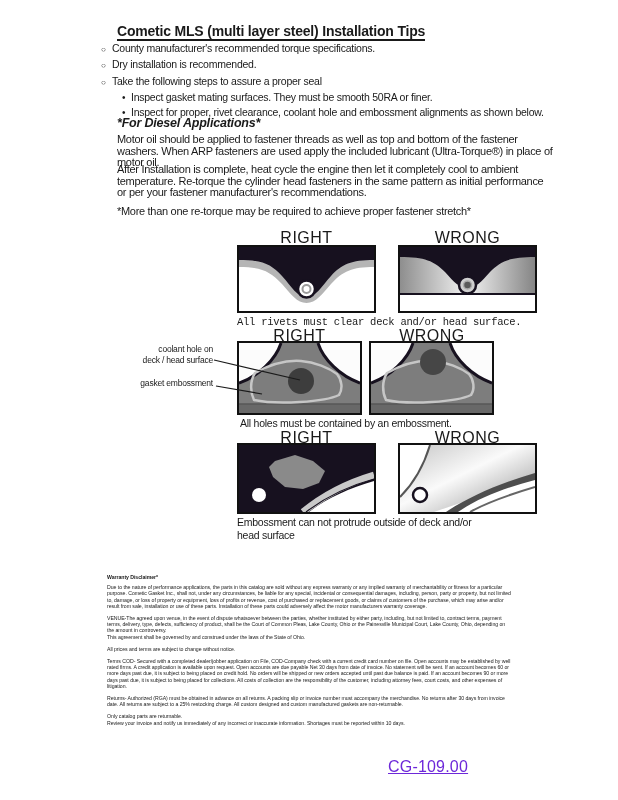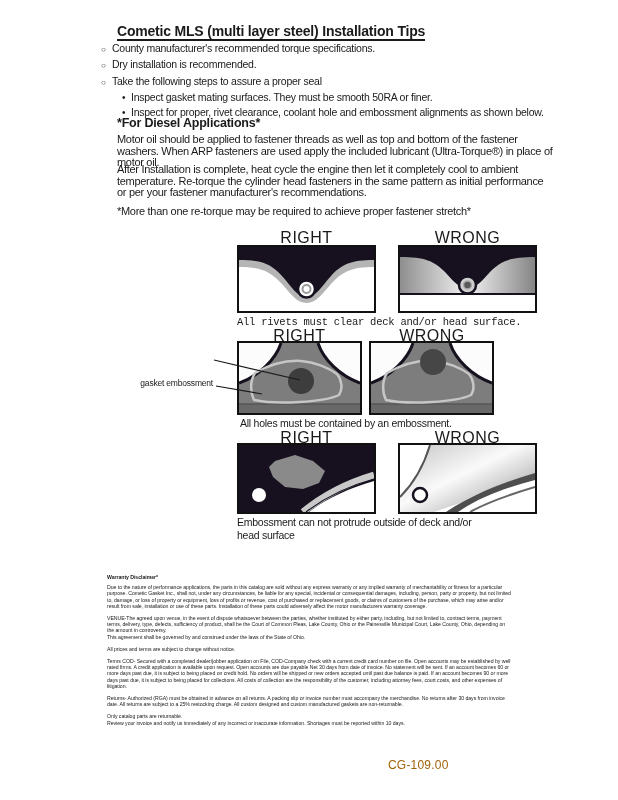--- a/index.html
+++ b/index.html
@@ -21,21 +21,21 @@
   .body-text{font-size:11px;line-height:11.5px;letter-spacing:-0.3px;width:436px;}
   .rw-label{font-size:16px;font-weight:400;letter-spacing:0.5px;text-align:center;}
   .diag-box{border:2px solid #111111;background:#fff;}
   .diag-box svg{display:block;}
   .caption{font-size:10.5px;letter-spacing:-0.25px;line-height:12.5px;}
   .leader-label{font-size:8.5px;line-height:10.5px;letter-spacing:-0.2px;text-align:right;}
   .legal{width:404px;font-size:5.2px;line-height:6.2px;letter-spacing:-0.05px;color:#222;}
   .legal .lhead{font-weight:700;margin:0 0 4px 0;}
   .legal p{margin:0 0 6px 0;}
   .legal p.tight{margin:0;}
-  .pagenum{font-size:12px;letter-spacing:0.2px;color:#a16207;}
+  .pagenum{font-size:16px;letter-spacing:0.2px;color:#6d28d9;text-decoration:underline;}
 </style>
 </head>
 <body>
 
 <div class="page">
 
   <div class="abs title" style="left:117px;top:23px;">Cometic MLS (multi layer steel) Installation Tips</div>
 
   <div class="abs bullets" style="left:101px;top:41px;width:480px;">
     <div class="bullet-line">
@@ -53,21 +53,21 @@
     <div class="bullet-line sub">
       <span class="marker">•</span>
       <span>Inspect gasket mating surfaces.  They must be smooth 50RA or finer.</span>
     </div>
     <div class="bullet-line sub">
       <span class="marker">•</span>
       <span>Inspect for proper, rivet clearance, coolant hole and embossment alignments as shown below.</span>
     </div>
   </div>
 
-  <div class="abs h2" style="left:117px;top:116px;">*For Diesel Applications*</div>
+  <div class="abs h2" style="left:117px;top:116px;font-style:italic;">*For Diesel Applications*</div>
   <div class="abs body-text" style="left:117px;top:134px;">Motor oil should be applied to fastener threads as well as top and bottom of the fastener washers. When ARP fasteners are used apply the included lubricant (Ultra-Torque®) in place of motor oil.</div>
   <div class="abs body-text" style="left:117px;top:164px;">After Installation is complete, heat cycle the engine then let it completely cool to ambient temperature. Re-torque the cylinder head fasteners in the same pattern as initial performance or per your fastener manufacturer's recommendations.</div>
   <div class="abs body-text" style="left:117px;top:206px;">*More than one re-torque may be required to achieve proper fastener stretch*</div>
 
   <div class="abs rw-label" style="left:237px;top:229px;width:139px;">RIGHT</div>
   <div class="abs rw-label" style="left:398px;top:229px;width:139px;">WRONG</div>
 
   <div class="abs diag-box" style="left:237px;top:245px;">
     <svg width="135" height="64" viewBox="0 0 135 64">
       <rect width="135" height="64" fill="#ffffff"></rect>
@@ -92,20 +92,24 @@
       <line x1="0" y1="47" x2="135" y2="47" stroke="#17111f" stroke-width="2"></line>
       <circle cx="67.5" cy="38" r="8.5" fill="#cfcfcf" stroke="#17111f" stroke-width="2.5"></circle>
       <circle cx="67.5" cy="38" r="4" fill="#5a5a5a" stroke="#aaaaaa" stroke-width="1.5"></circle>
     </svg>
   </div>
   <div class="abs caption" style="left:237px;top:316px;font-family:Liberation Mono, monospace;">All rivets must clear deck and/or head surface.</div>
 
   <div class="abs rw-label" style="left:237px;top:327px;width:125px;">RIGHT</div>
   <div class="abs rw-label" style="left:369px;top:327px;width:126px;">WRONG</div>
 
+  <div class="abs leader-label" style="left:90px;top:344px;width:123px;">
+    <div>coolant hole on</div>
+    <div>deck / head surface</div>
+  </div>
   <div class="abs leader-label" style="left:90px;top:378px;width:123px;">gasket embossment</div>
 
   <div class="abs diag-box" style="left:237px;top:341px;">
     <svg width="121" height="70" viewBox="0 0 121 70">
       <rect width="121" height="70" fill="#7d7d7d"></rect>
       <rect y="61" width="121" height="9" fill="#686868"></rect>
       <line x1="0" y1="61" x2="121" y2="61" stroke="#575757" stroke-width="1.5"></line>
       <path d="M0,0 H42 C37,16 20,33 0,40 Z" fill="#fcfcfc"></path>
       <path d="M42,0 C37,16 20,33 0,40" stroke="#17111f" stroke-width="3" fill="none"></path>
       <path d="M121,0 H79 C84,16 101,33 121,40 Z" fill="#fcfcfc"></path>

